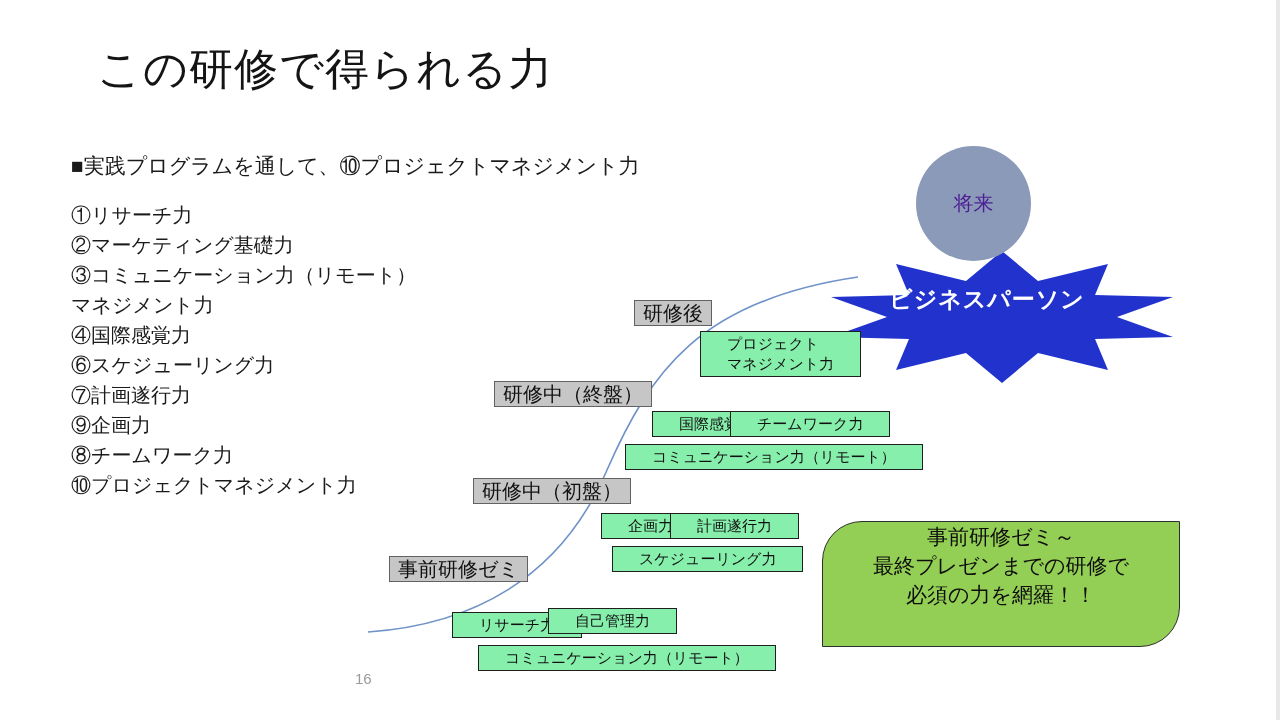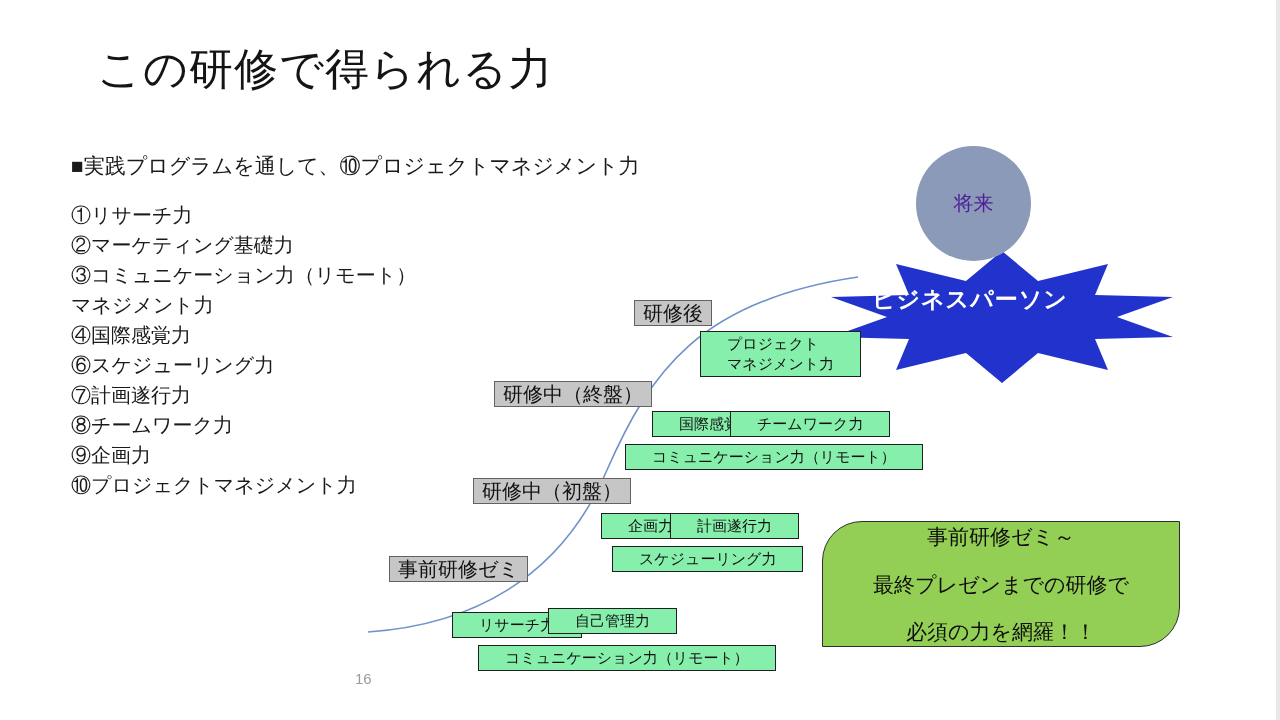--- a/index.html
+++ b/index.html
@@ -30,42 +30,42 @@
   .circle {
     position: absolute; border-radius: 50%;
     display: flex; align-items: center; justify-content: center;
     color: #4c1d95; z-index: 4;
   }
   .circle-future { left: 916px; top: 146px; width: 115px; height: 115px; font-size: 20px; }
   .circle-now    { left: 229px; top: 571px; width: 126px; height: 126px; font-size: 22px; }
 
   .star-label {
     position: absolute; left: 872px; top: 284px; width: 230px;
-    font-size: 23px; font-weight: 700; color: #ffffff;
+    text-align: center; font-size: 23px; font-weight: 700; color: #ffffff;
     z-index: 3; letter-spacing: 1px;
   }
 
   .stage {
     position: absolute; z-index: 5;
     background: #c6c6c6; border: 1.5px solid #626262;
     font-size: 20px; line-height: 20px; padding: 2px 8px; color: #111;
     white-space: nowrap;
   }
   .tag {
     position: absolute; z-index: 5;
     background: #86efac; border: 1.3px solid #1f1f1f;
     font-size: 15px; line-height: 20px; padding: 2px 26px; color: #111;
     white-space: pre-line;
   }
 
   .callout {
     position: absolute; left: 822px; top: 521px; width: 356px; height: 124px;
     background: #94cf55; border: 1.5px solid #2e2e2e;
     border-radius: 40px 0 40px 0;
-    display: flex; flex-direction: column; align-items: center; justify-content: space-between;
+    display: flex; flex-direction: column; align-items: center; justify-content: flex-start;
     font-size: 21px; line-height: 29px; color: #0d0d0d; z-index: 5;
     text-align: center;
   }
   .page-number {
     position: absolute; left: 355px; top: 670px;
     font-size: 15px; color: #9a9a9a; z-index: 6;
   }
 </style>
 </head>
 <body>
@@ -77,22 +77,22 @@
   <div class="lead">■実践プログラムを通して、⑩プロジェクトマネジメント力</div>
 
   <ul class="skills">
     <li>①リサーチ力</li>
     <li>②マーケティング基礎力</li>
     <li>③コミュニケーション力（リモート）</li>
     <li>マネジメント力</li>
     <li>④国際感覚力</li>
     <li>⑥スケジューリング力</li>
     <li>⑦計画遂行力</li>
+    <li>⑨企画力</li>
     <li>⑧チームワーク力</li>
-    <li>⑨企画力</li>
     <li>⑩プロジェクトマネジメント力</li>
   </ul>
 
   <svg class="layer" width="1280" height="720" style="z-index:1">
     <path d="M 368 632 C 470 625, 560 580, 607 470 C 650 372, 700 300, 858 277" fill="none" stroke="#6f92c8" stroke-width="1.6"></path>
   </svg>
 
   <svg class="layer" width="1280" height="720" style="z-index:2">
     <polygon points="1002,251 1038,281 1108,264 1095,295 1173,297 1117,317 1173,337 1095,339 1108,370 1038,353 1002,383 966,353 896,370 909,339 831,337 887,317 831,297 909,295 896,264 966,281" fill="#2133cc"></polygon>
   </svg>

